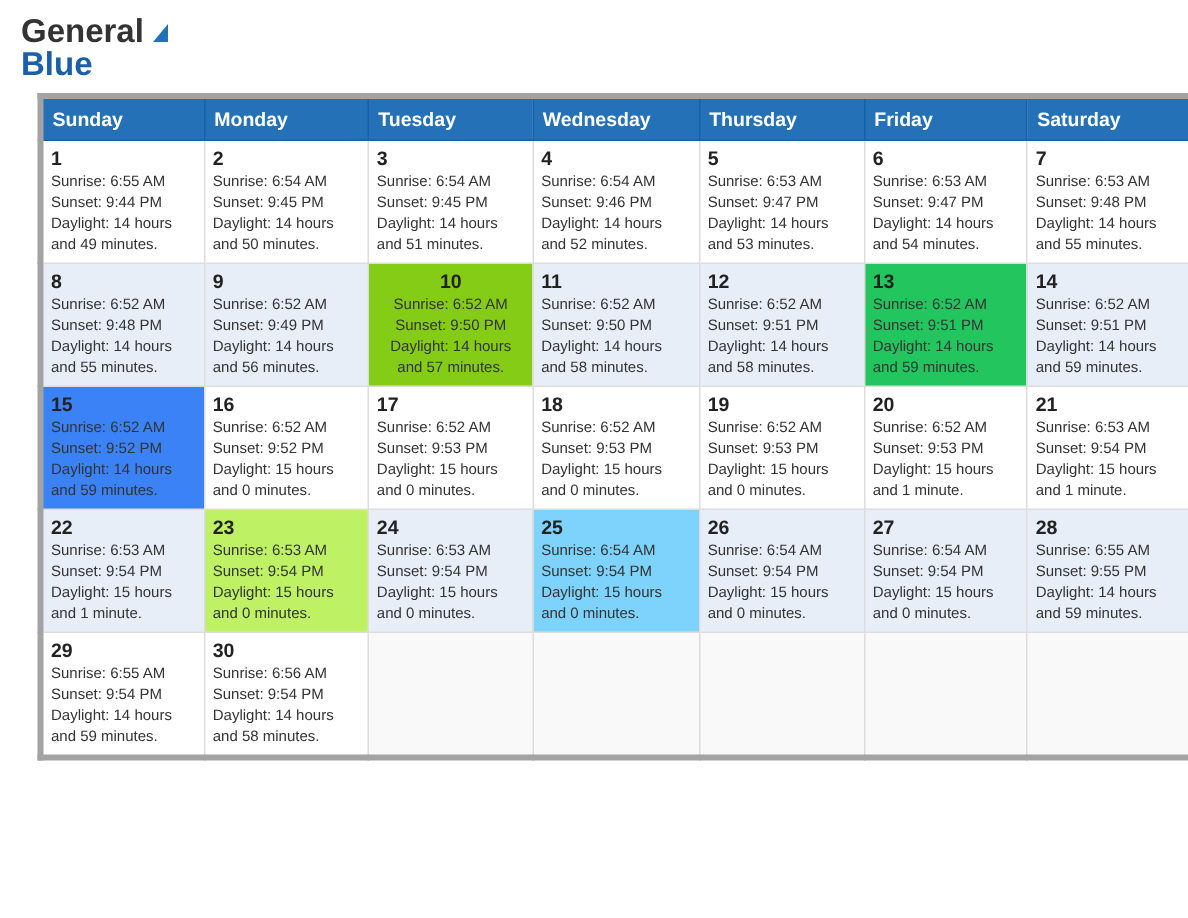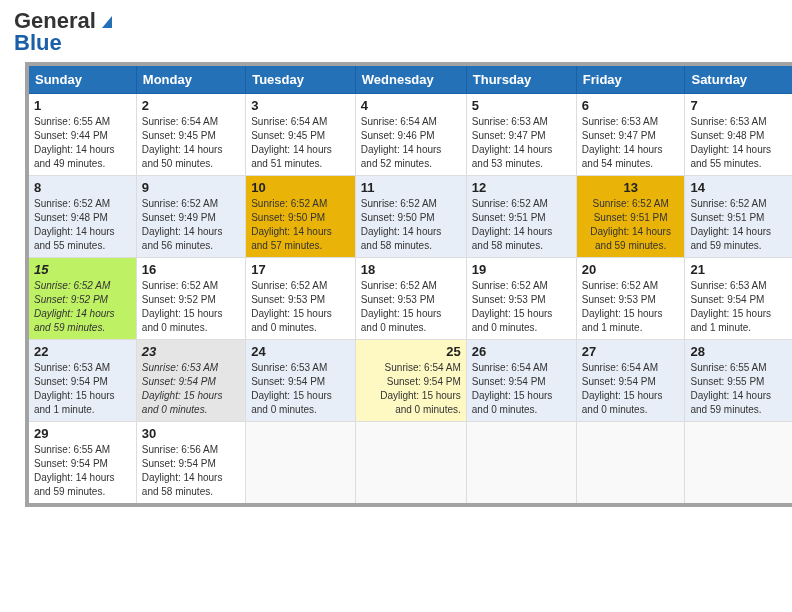--- a/index.html
+++ b/index.html
@@ -188,21 +188,21 @@
         </div>
       </td>
         <td style="background: rgb(232, 238, 247);">
         <span class="day-num">9</span>
         <div class="cell-content">
           Sunrise: 6:52 AM<br>
           Sunset: 9:49 PM<br>
           Daylight: 14 hours and 56 minutes.
         </div>
       </td>
-        <td style="background: #eab308;">
+        <td style="background: #84cc16; text-align: center;">
         <span class="day-num">10</span>
         <div class="cell-content">
           Sunrise: 6:52 AM<br>
           Sunset: 9:50 PM<br>
           Daylight: 14 hours and 57 minutes.
         </div>
       </td>
         <td style="background: rgb(232, 238, 247);">
         <span class="day-num">11</span>
         <div class="cell-content">
@@ -212,39 +212,39 @@
         </div>
       </td>
         <td style="background: rgb(232, 238, 247);">
         <span class="day-num">12</span>
         <div class="cell-content">
           Sunrise: 6:52 AM<br>
           Sunset: 9:51 PM<br>
           Daylight: 14 hours and 58 minutes.
         </div>
       </td>
-        <td style="background: #eab308; text-align: center;">
+        <td style="background: #22c55e;">
         <span class="day-num">13</span>
         <div class="cell-content">
           Sunrise: 6:52 AM<br>
           Sunset: 9:51 PM<br>
           Daylight: 14 hours and 59 minutes.
         </div>
       </td>
         <td style="background: rgb(232, 238, 247);">
         <span class="day-num">14</span>
         <div class="cell-content">
           Sunrise: 6:52 AM<br>
           Sunset: 9:51 PM<br>
           Daylight: 14 hours and 59 minutes.
         </div>
       </td>
       </tr>
       <tr>
-        <td style="background: #bef264; font-style: italic;">
+        <td style="background: #3b82f6;">
         <span class="day-num">15</span>
         <div class="cell-content">
           Sunrise: 6:52 AM<br>
           Sunset: 9:52 PM<br>
           Daylight: 14 hours and 59 minutes.
         </div>
       </td>
         <td style="background: rgb(255, 255, 255);">
         <span class="day-num">16</span>
         <div class="cell-content">
@@ -296,37 +296,37 @@
       </tr>
       <tr>
         <td style="background: rgb(232, 238, 247);">
         <span class="day-num">22</span>
         <div class="cell-content">
           Sunrise: 6:53 AM<br>
           Sunset: 9:54 PM<br>
           Daylight: 15 hours and 1 minute.
         </div>
       </td>
-        <td style="background: #e5e5e5; font-style: italic;">
+        <td style="background: #bef264;">
         <span class="day-num">23</span>
         <div class="cell-content">
           Sunrise: 6:53 AM<br>
           Sunset: 9:54 PM<br>
           Daylight: 15 hours and 0 minutes.
         </div>
       </td>
         <td style="background: rgb(232, 238, 247);">
         <span class="day-num">24</span>
         <div class="cell-content">
           Sunrise: 6:53 AM<br>
           Sunset: 9:54 PM<br>
           Daylight: 15 hours and 0 minutes.
         </div>
       </td>
-        <td style="background: #fef9c3; text-align: right;">
+        <td style="background: #7dd3fc;">
         <span class="day-num">25</span>
         <div class="cell-content">
           Sunrise: 6:54 AM<br>
           Sunset: 9:54 PM<br>
           Daylight: 15 hours and 0 minutes.
         </div>
       </td>
         <td style="background: rgb(232, 238, 247);">
         <span class="day-num">26</span>
         <div class="cell-content">

